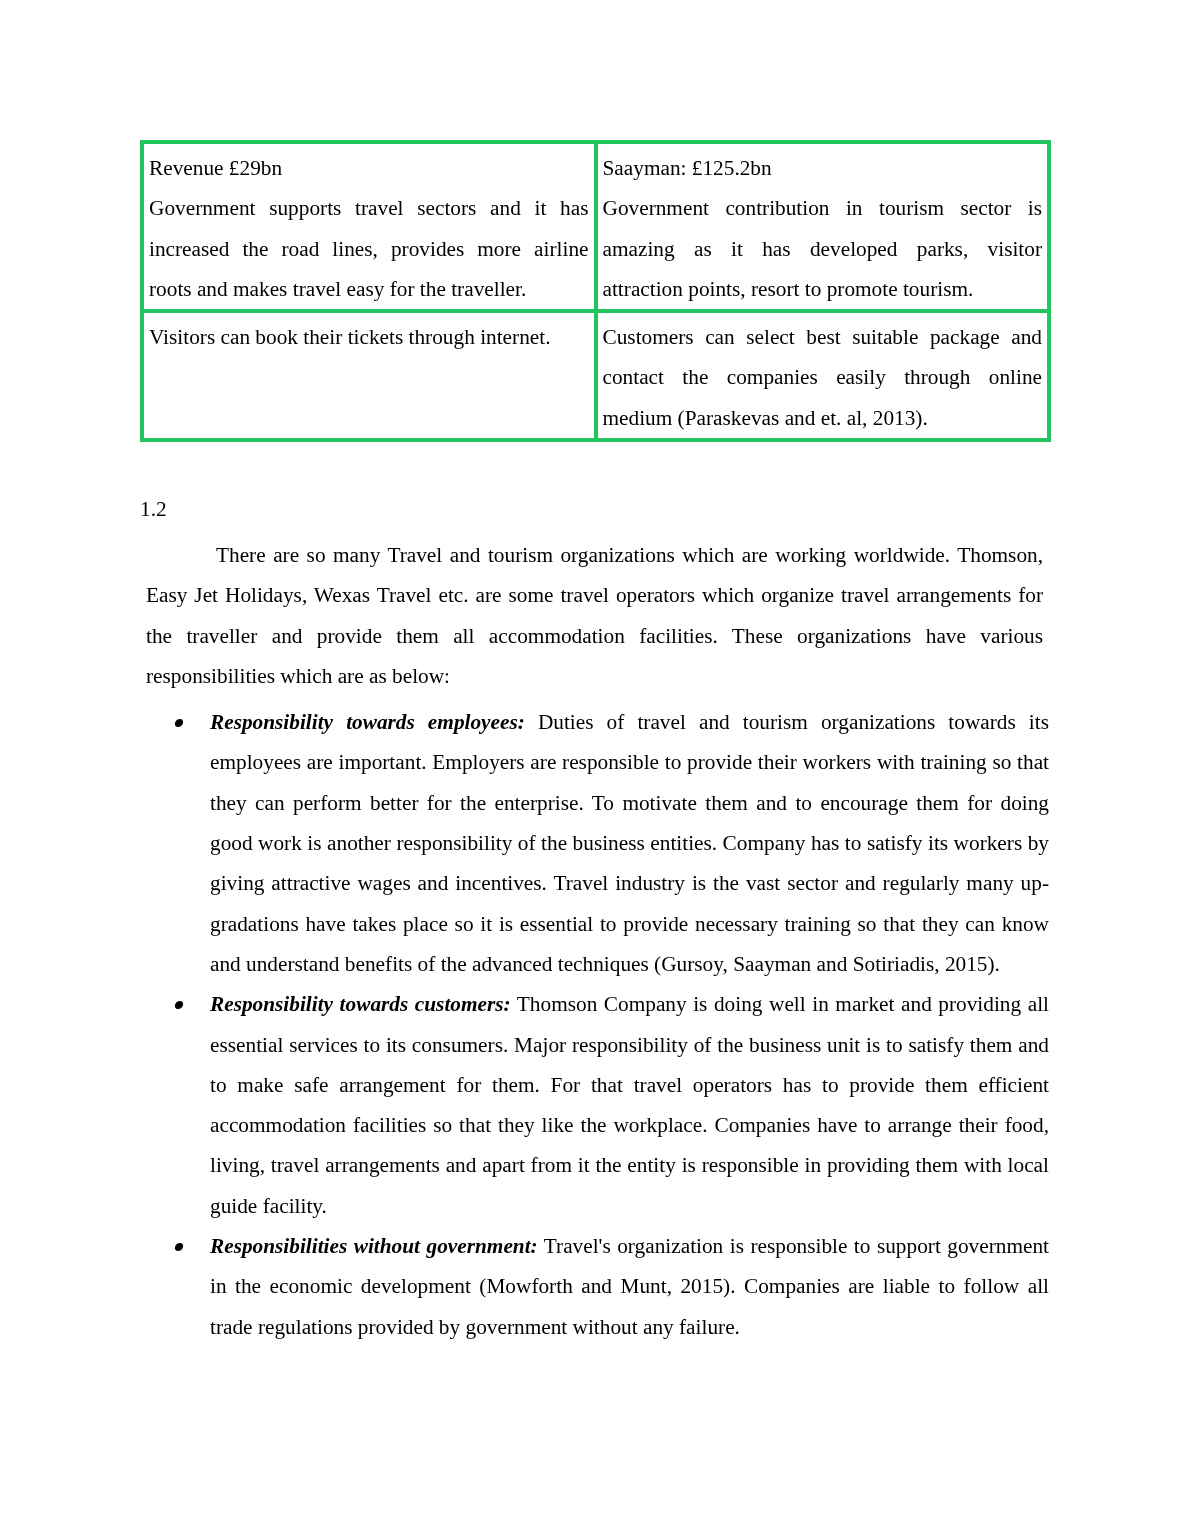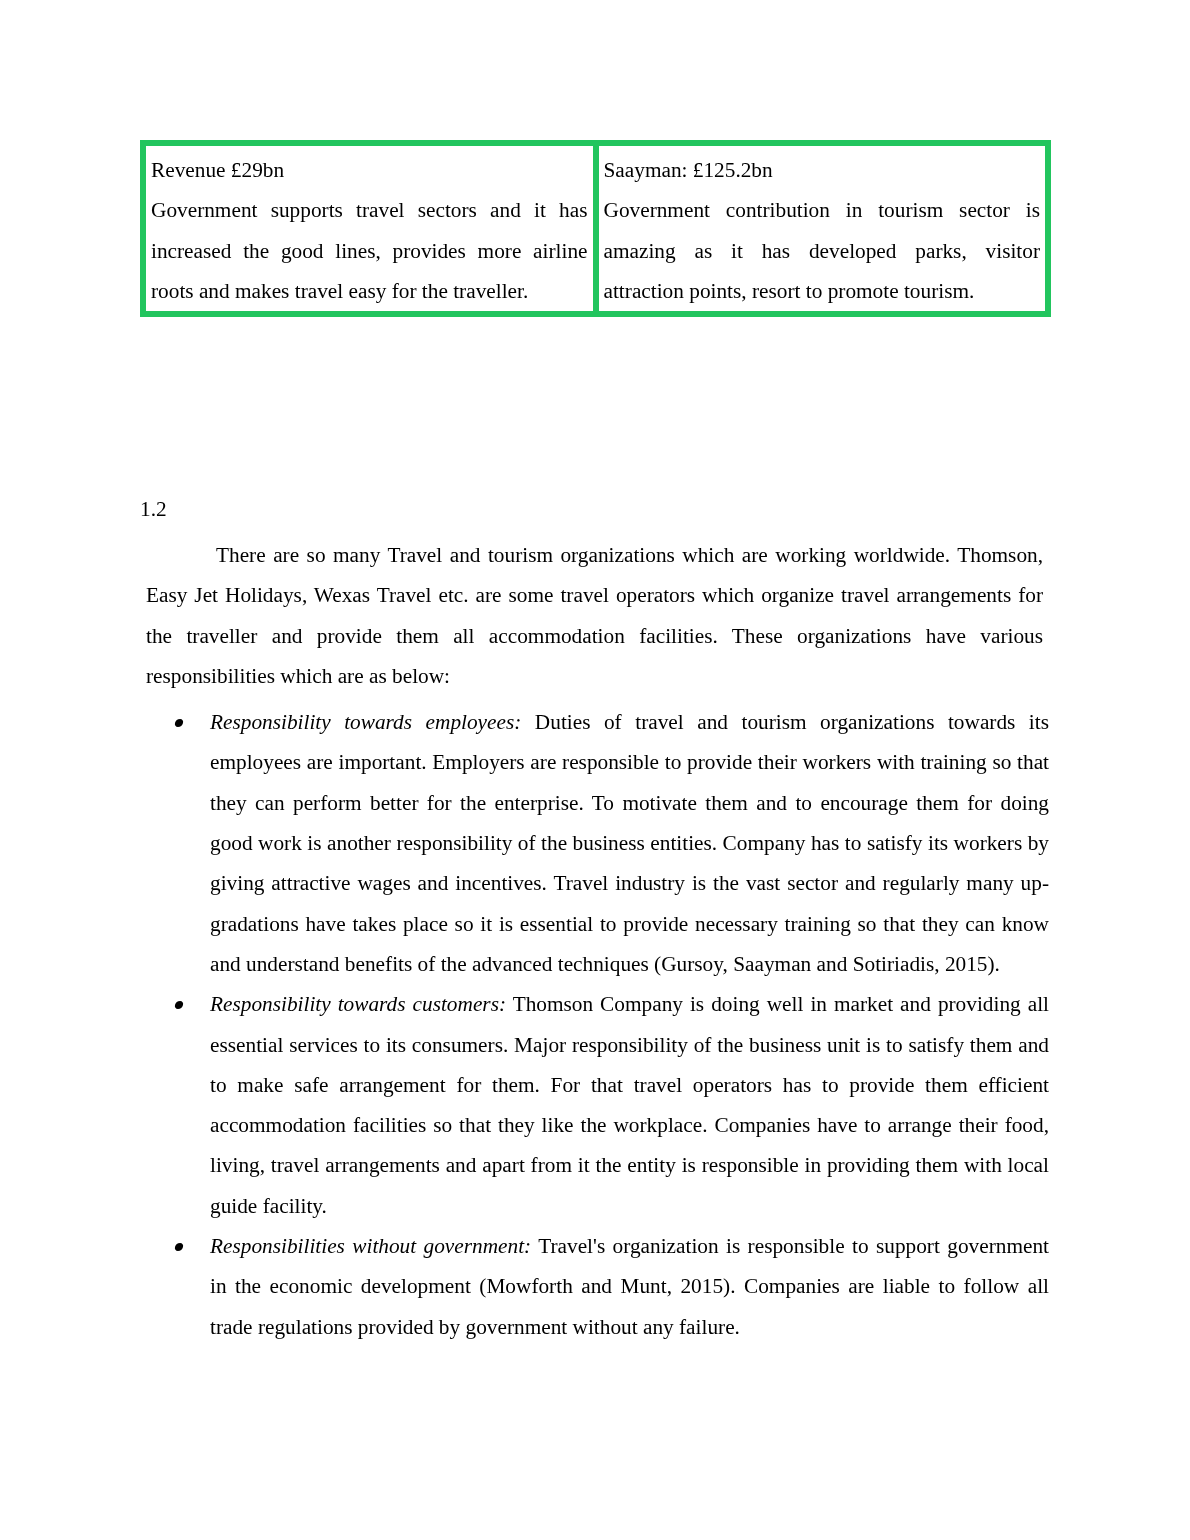--- a/index.html
+++ b/index.html
@@ -7,57 +7,65 @@
     width: 1190px; height: 1540px; position: relative; overflow: hidden;
     font-family: "Liberation Serif", "DejaVu Serif", serif;
     color: #000; font-size: 21.3px;
   }
   .page { position: absolute; left: 0; top: 0; width: 1190px; height: 1540px; }
   table.cmp {
     position: absolute; left: 140px; top: 140px; width: 911px;
     border-collapse: collapse; table-layout: fixed;
   }
   table.cmp td {
-    border: 6px solid #22c55e; vertical-align: top;
+    border: 4px solid #22c55e; vertical-align: top;
     padding: 4px 5px 0 5px; line-height: 40.3px; text-align: justify;
   }
   table.cmp td p { margin: 0; }
   table.cmp tr.r1 td { height: 158px; }
   table.cmp tr.r2 td { height: 119px; }
   .section-num {
     position: absolute; left: 140px; top: 492px; line-height: 34px;
   }
   .body-text {
     position: absolute; left: 140px; top: 529px; width: 909px;
     line-height: 40.3px; text-align: justify;
   }
   .body-text p { margin: 6px; text-indent: 70px; }
   ul.resp { list-style: none; margin: 0; padding: 0; }
   ul.resp li { position: relative; padding-left: 70px; text-align: justify; }
   .bullet {
     position: absolute; left: 35px; top: 17px; width: 8px; height: 8px;
     border-radius: 50%; background: #000; transform: skewX(-15deg);
   }
-  .lead { font-weight: normal; font-style: italic; }
+  .lead { font-weight: bold; font-style: italic; }
 </style>
 </head>
 <body>
 
 <div class="page">
 
   <table class="cmp">
     <tbody>
         <tr class="r1">
       <td>
         <p>Revenue  £29bn</p>
-        <p>Government supports travel sectors and it has increased the  good lines, provides more airline roots and makes travel easy for the traveller.</p>
+        <p>Government supports travel sectors and it has increased the  road lines, provides more airline roots and makes travel easy for the traveller.</p>
       </td>
       <td>
         <p>Saayman: £125.2bn</p>
         <p>Government contribution in tourism sector is amazing as it has developed parks, visitor attraction points, resort to promote tourism.</p>
+      </td>
+    </tr>
+    <tr class="r2">
+      <td>
+        <p>Visitors can book their tickets through internet.</p>
+      </td>
+      <td>
+        <p>Customers can select best suitable package and contact the companies easily through online medium (Paraskevas and et. al, 2013).</p>
       </td>
     </tr>
   </tbody>
     </table>
 
   <div class="section-num">1.2</div>
 
   <div class="body-text">
     <p>There are so many Travel and tourism organizations which are working worldwide. Thomson, Easy Jet Holidays, Wexas Travel etc. are some travel operators which organize travel arrangements for the traveller and provide them all accommodation facilities. These organizations have various responsibilities which are as below:</p>
     <ul class="resp">

